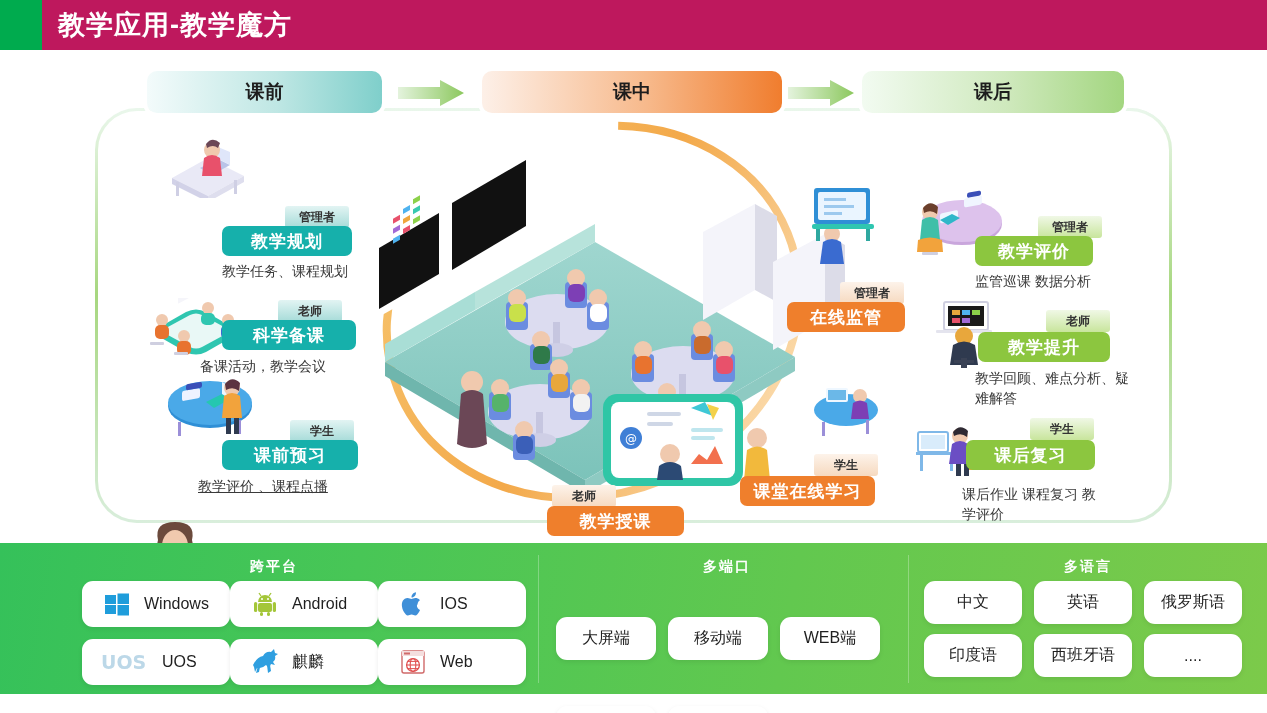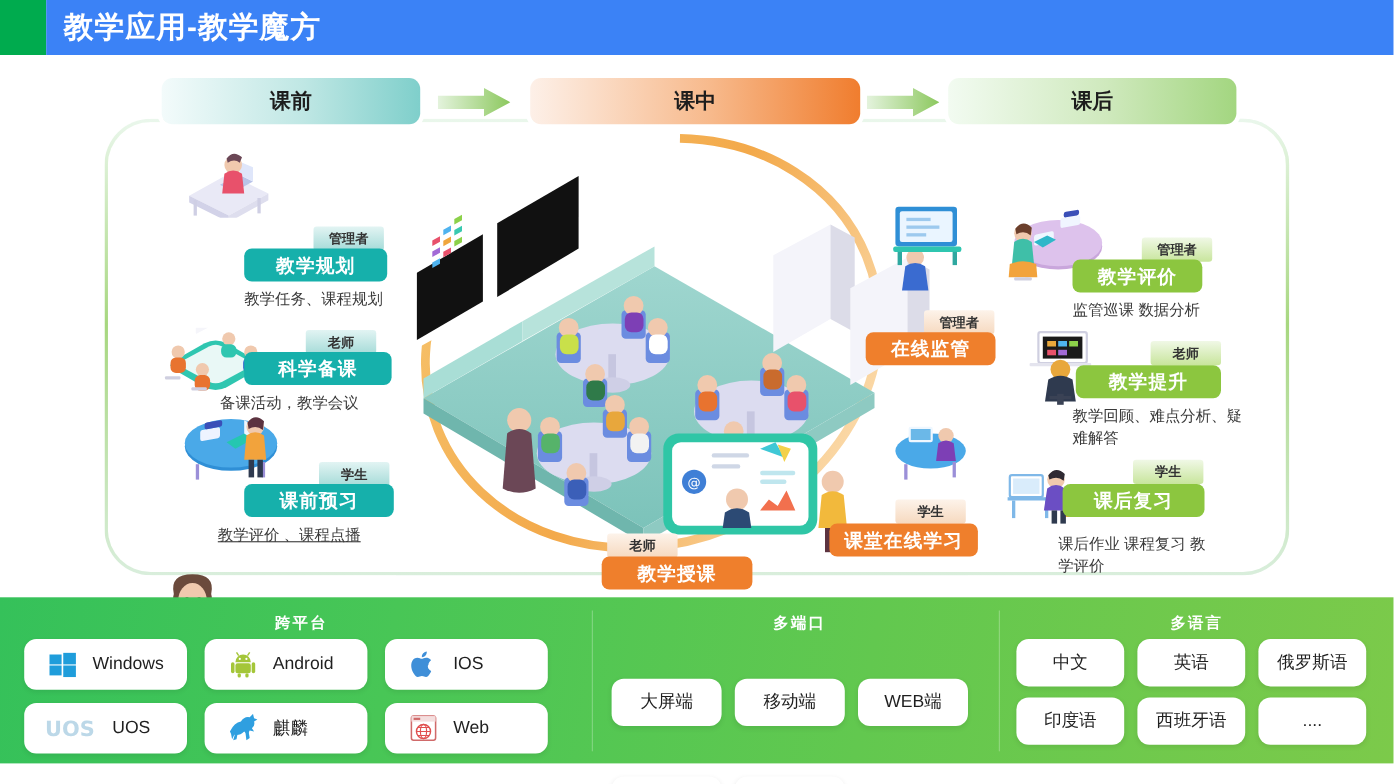--- a/index.html
+++ b/index.html
@@ -6,21 +6,21 @@
   html, body {
     width: 1267px; height: 713px;
     font-family: "Liberation Sans", "DejaVu Sans", sans-serif;
     background: #ffffff; overflow: hidden;
   }
   #page { position: relative; width: 1267px; height: 713px; background: #ffffff; }
 
   
   .header { position: absolute; left: 0; top: 0; width: 1267px; height: 50px; display: flex; }
   .header-accent { width: 42px; height: 50px; background: #00ab4e; }
-  .header-bar { flex: 1; height: 50px; background: #3b82f6; display: flex; align-items: center; padding-left: 16px; }
+  .header-bar { flex: 1; height: 50px; background: #be185d; display: flex; align-items: center; padding-left: 16px; }
   .header-title { color: #ffffff; font-size: 27px; font-weight: bold; letter-spacing: 1px; }
 
   
   .stage { position: absolute; left: 0; top: 50px; width: 1267px; height: 512px; background: #ffffff; }
   .stage-frame {
     position: absolute; left: 95px; top: 58px; width: 1077px; height: 415px;
     border-radius: 42px; border: 3px solid transparent;
     background: linear-gradient(#fff,#fff) padding-box,
                 linear-gradient(180deg,#eaf7ec 0%, #a7d77f 45%, #d9eedc 100%) border-box;
   }
@@ -115,21 +115,21 @@
   .bgrid { position: absolute; top: 38px; left: 0; width: 100%; display: flex; flex-wrap: wrap; }
   .bcard {
     background: #ffffff; border-radius: 11px; display: flex; align-items: center;
     justify-content: center; box-shadow: 0 2px 5px rgba(0,0,0,.08);
   }
   .bcard .lbl { font-size: 16px; color: #1f1f1f; }
   .bcard-icon { width: 34px; height: 34px; display: flex; align-items: center; justify-content: center; margin-right: 10px; }
   .divider { position: absolute; top: 12px; width: 1px; height: 128px; background: rgba(255,255,255,.28); }
 
   .c1 { left: 14px; width: 520px; }
-  .c1 .bgrid { gap: 12px 16px; padding: 0 8px; }
+  .c1 .bgrid { gap: 12px 0; padding: 0 8px; justify-content: flex-end; }
   .c1 .bcard { width: 148px; height: 46px; justify-content: flex-start; padding-left: 18px; }
   .c2 { left: 548px; width: 358px; }
   .c2 .bgrid { gap: 10px 12px; padding: 0 8px; }
   .c2 .bcard { width: 100px; height: 43px; margin-top: 36px; }
   .c3 { left: 918px; width: 340px; }
   .c3 .bgrid { gap: 10px 12px; padding: 0 6px; }
   .c3 .bcard { width: 98px; height: 43px; }
 </style>
 </head>
 <body>
@@ -417,21 +417,21 @@
       <ellipse cx="34" cy="40" rx="32" ry="16" fill="#4aa9e8"></ellipse>
       <rect x="14" y="18" width="22" height="14" rx="2" fill="#eef7ff"></rect>
       <rect x="16" y="20" width="18" height="10" fill="#6bb8e8"></rect>
       <circle cx="48" cy="26" r="7" fill="#f0c9ae"></circle>
       <path d="M41 33 q7 -5 14 0 l2 16 h-18 z" fill="#7d3fb5"></path>
       <rect x="10" y="52" width="3" height="14" fill="#9b8fd8"></rect>
       <rect x="54" y="50" width="3" height="14" fill="#9b8fd8"></rect>
     </svg>
     <div class="node">
       <div class="role-chip role-orange" style="left:814px; top:404px;">学生</div>
-      <div class="pill pill-orange" style="left:740px; top:426px; width:135px;margin-left:14px;">课堂在线学习</div>
+      <div class="pill pill-orange" style="left:740px; top:426px; width:135px;">课堂在线学习</div>
     </div>
 
     <div class="node">
       <div class="role-chip role-orange" style="left:552px; top:435px;">老师</div>
       <div class="pill pill-orange" style="left:547px; top:456px; width:137px;">教学授课</div>
     </div>
 
     <svg class="illus" style="left:910px; top:140px;" width="96" height="70" viewBox="0 0 96 70">
       <ellipse cx="52" cy="34" rx="40" ry="21" fill="#c9a6dc"></ellipse>
       <ellipse cx="52" cy="31" rx="40" ry="21" fill="#ddc2ec"></ellipse>

